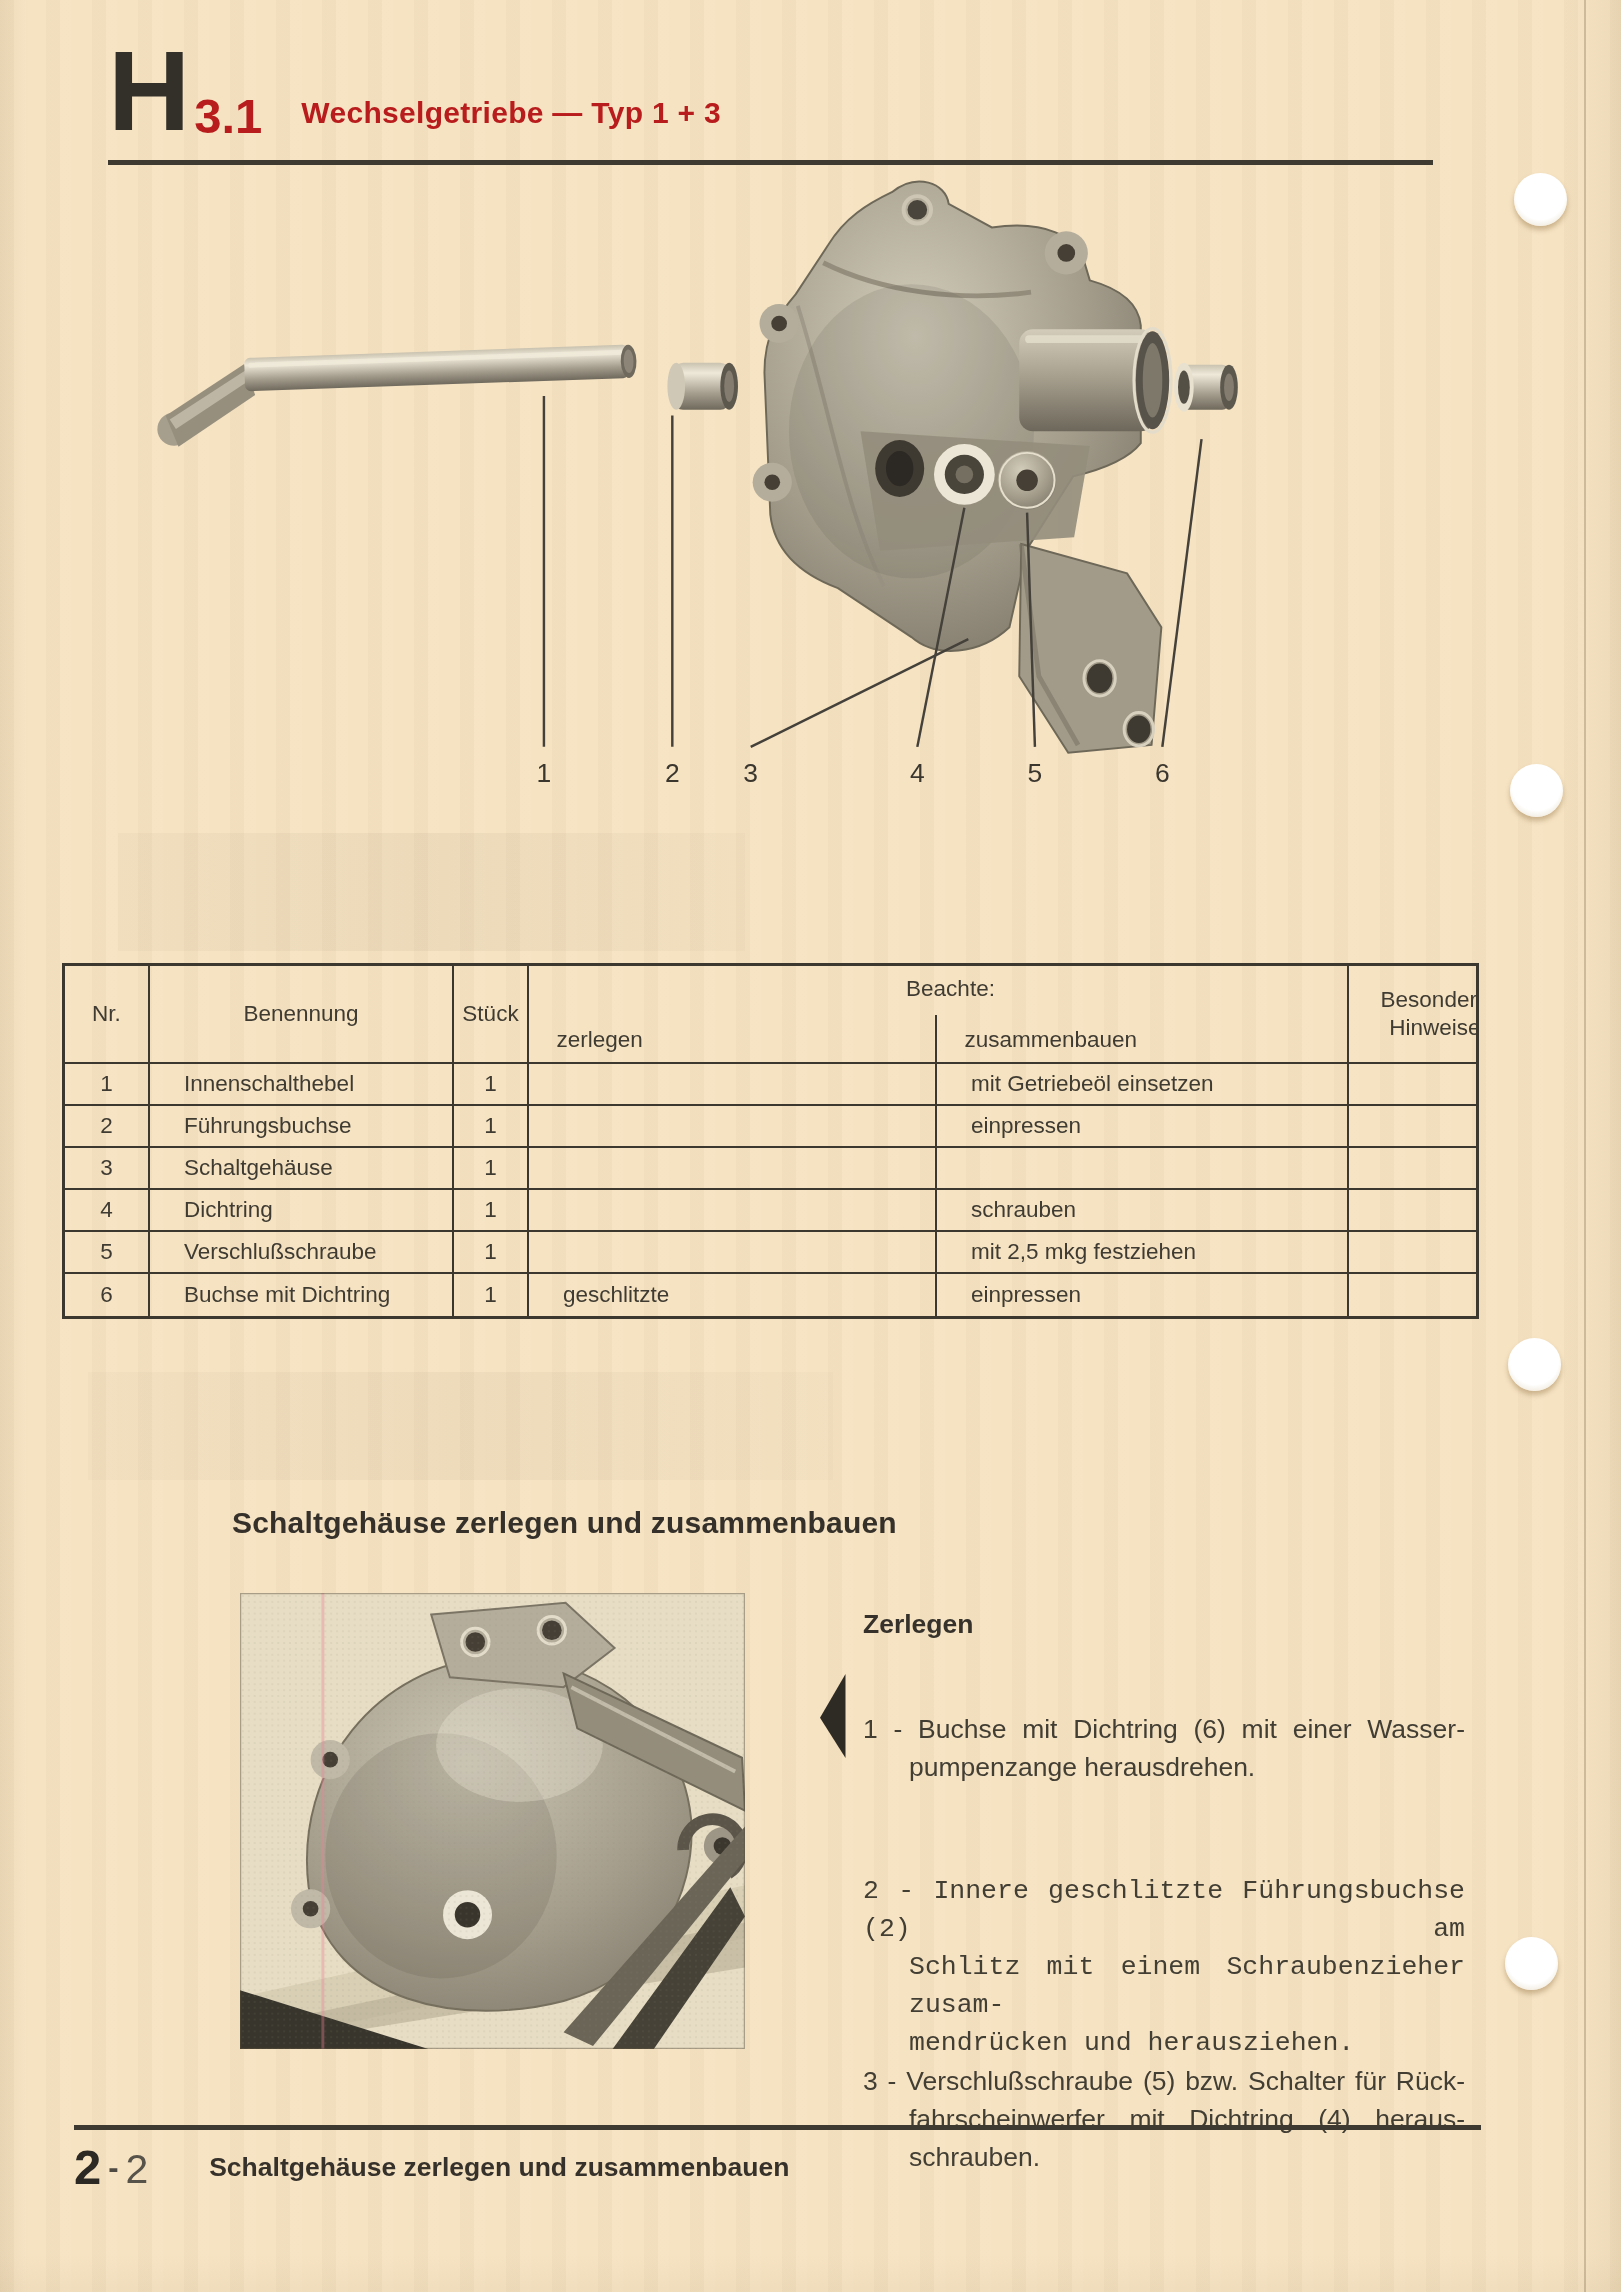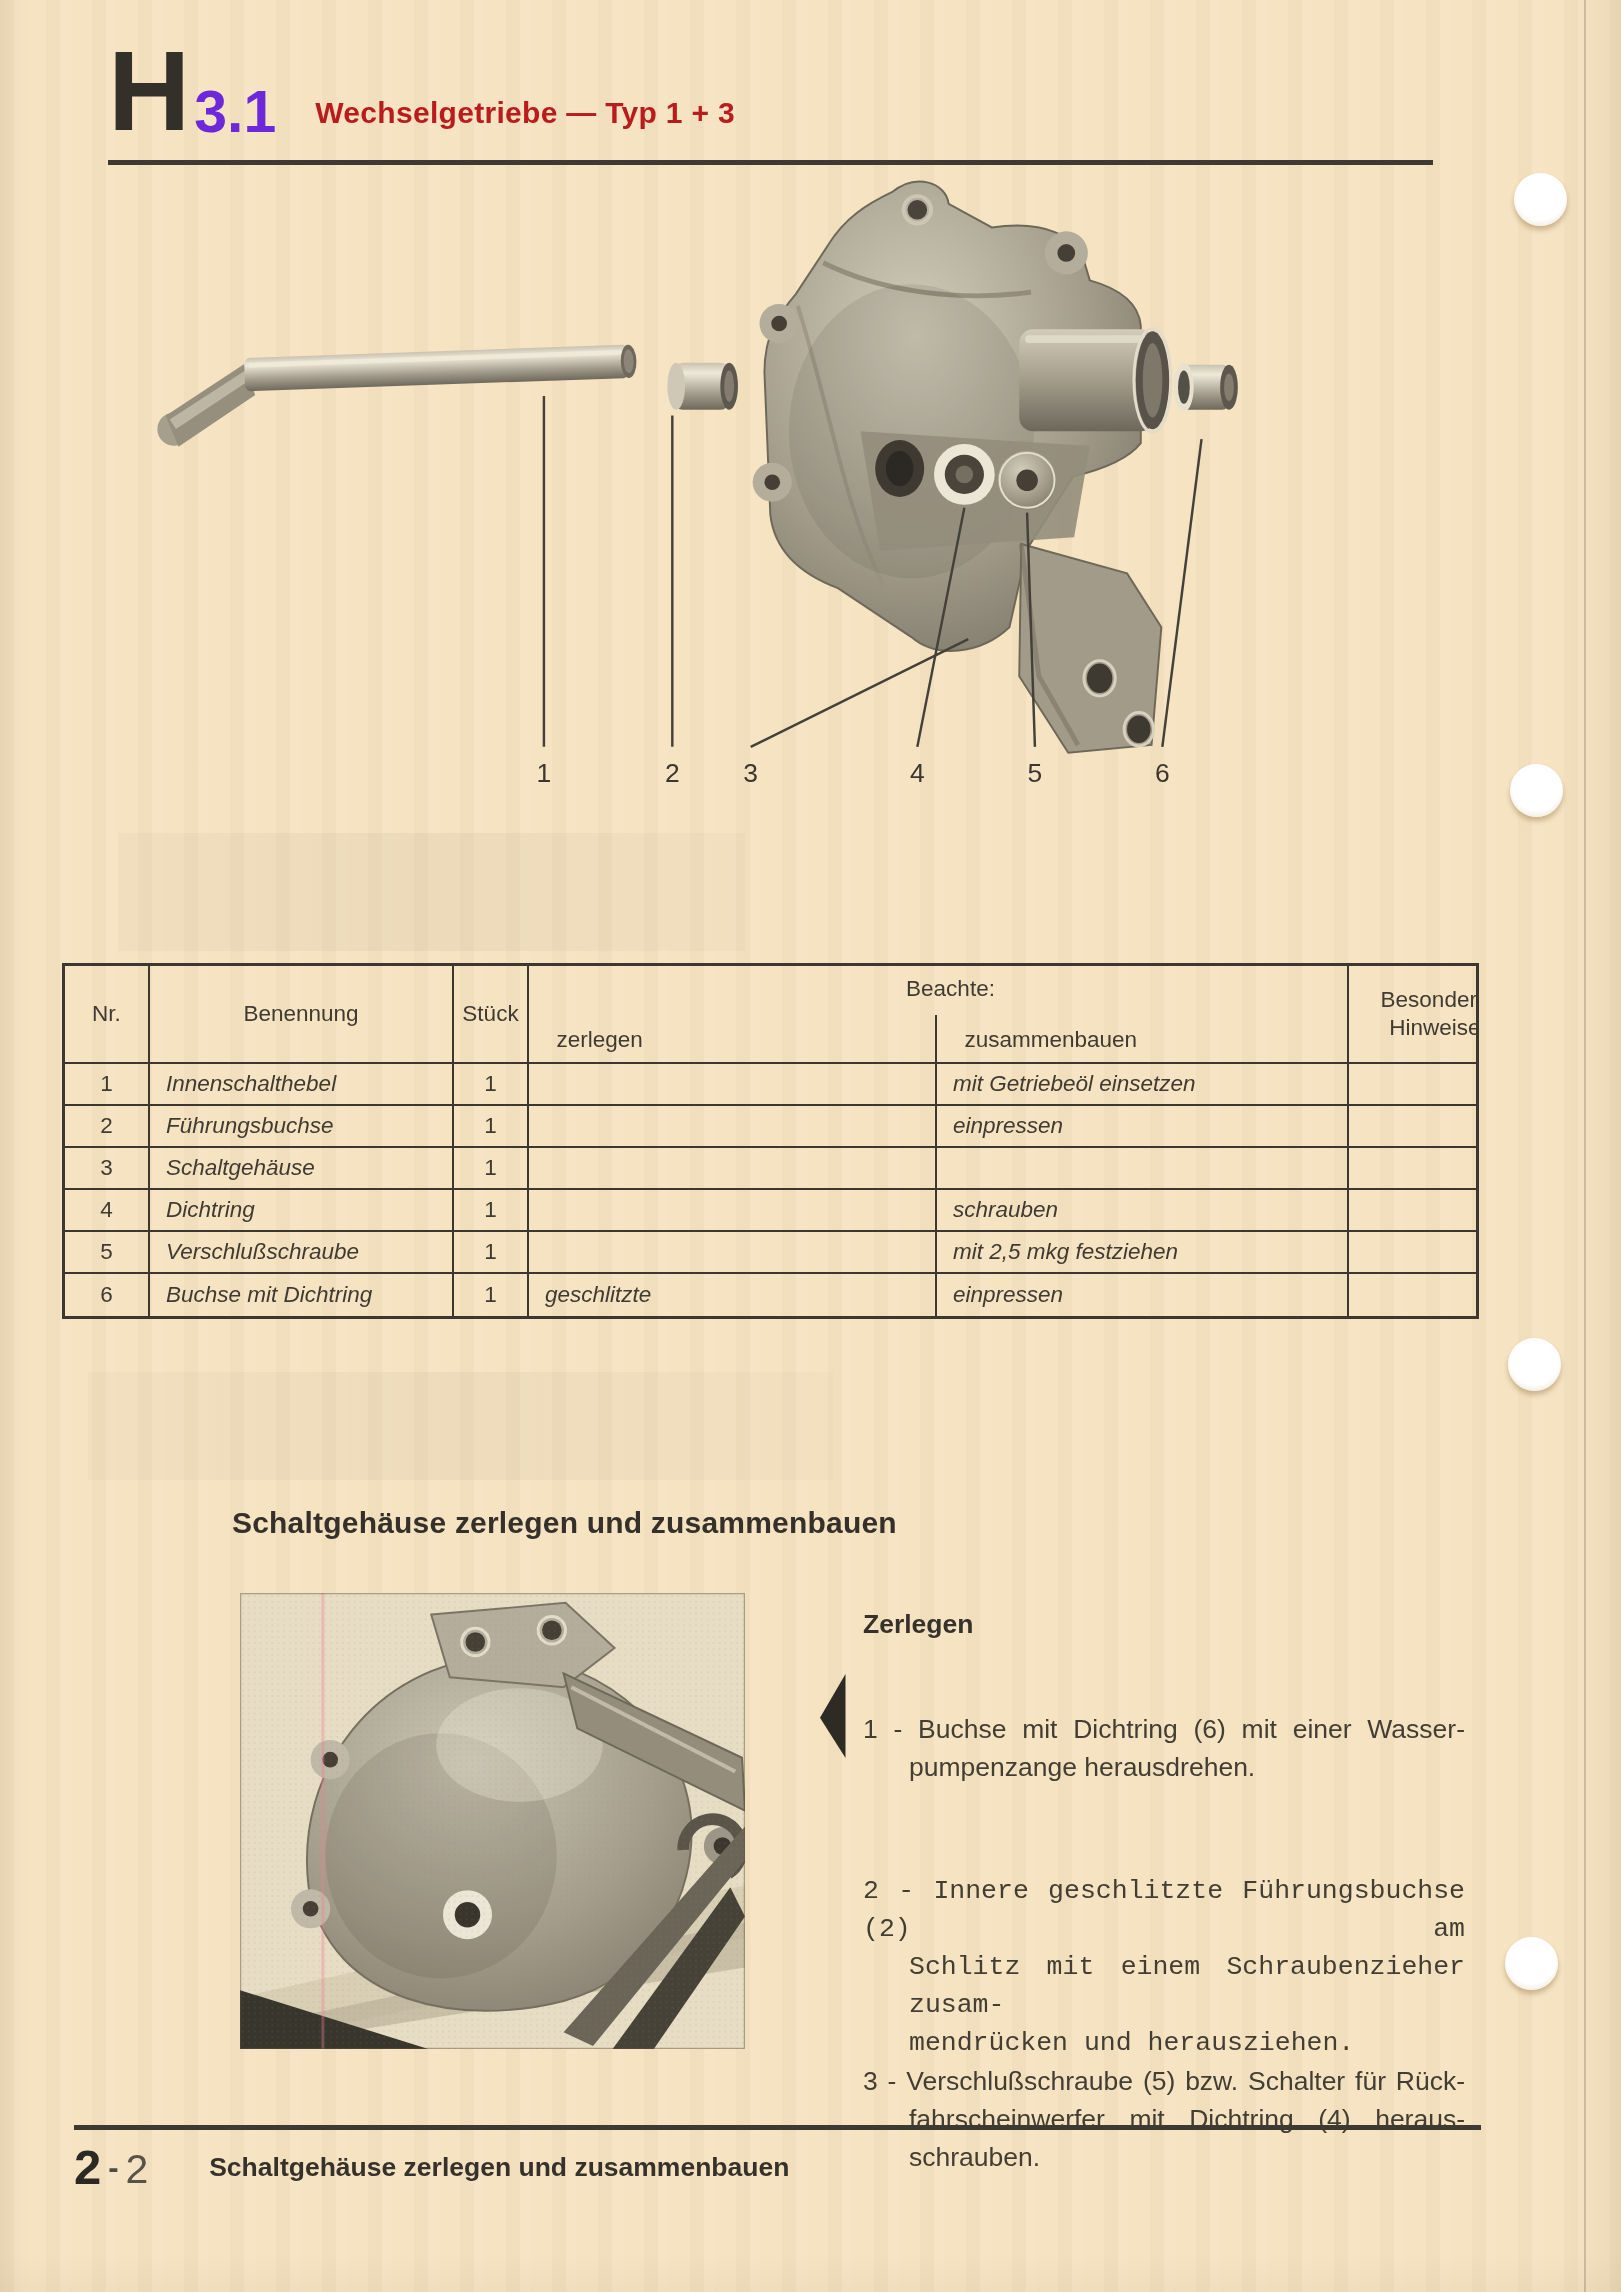--- a/index.html
+++ b/index.html
@@ -15,40 +15,40 @@
       repeating-linear-gradient(90deg, rgba(120,95,55,.035) 0 13.7px, rgba(255,255,255,.03) 13.7px 25.5px, transparent 25.5px 46px),
       linear-gradient(90deg, rgba(120,95,55,.08) 0, transparent 29px),
       linear-gradient(270deg, rgba(200,180,140,.25) 0, rgba(120,95,55,.05) 13.7px, transparent 59px),
       linear-gradient(0deg, rgba(120,95,55,.05) 0, transparent 39px);
   }
   .page-edge-line { position:absolute; top:0; bottom:0; left:1584px; width:2px; background:rgba(120,100,70,.30); }
 
   
   .header { position:absolute; left:108px; top:47px; display:flex; align-items:flex-end; }
   .h-letter { font-size:114px; font-weight:700; line-height:.78; letter-spacing:-3.9px; color:#33302a; }
-  .h-num { font-size:59px; font-weight:700; line-height:.8; margin-left:7.8px; color:#6d28d9; }
+  .h-num { font-size:49px; font-weight:700; line-height:.8; margin-left:7.8px; color:#b91c1c; }
   .h-title { font-size:30px; font-weight:700; margin-left:39px; padding-bottom:5.9px; color:#b91c1c; letter-spacing:0.3px; }
   .header-rule { position:absolute; left:108px; top:160px; width:1325px; height:4.9px; background:#3e3a31; }
 
   
   .fig1 { position:absolute; left:0; top:147px; }
   .fig2 { position:absolute; left:240px; top:1593px; }
 
   
   .ptable {
     position:absolute; left:62px; top:963px;
     display:grid;
     grid-template-columns:85px 304px 75px 408px 412px 127px;
     grid-template-rows:49px 49px repeat(6,42px);
     border:3.9px solid #3c382f;
     font-size:22.5px; color:#3f3b32;
   }
   .c { border-right:2.9px solid #3c382f; border-bottom:2.9px solid #3c382f; display:flex; align-items:center; overflow:hidden; }
   .center { justify-content:center; }
-  .padL { padding-left:16px;font-style:italic; }
+  .padL { padding-left:34px; }
   .h-nr  { grid-column:1; grid-row:1/3; }
   .h-ben { grid-column:2; grid-row:1/3; }
   .h-stk { grid-column:3; grid-row:1/3; }
   .h-bea { grid-column:4/6; grid-row:1; border-bottom:none; align-items:flex-start; justify-content:center; padding-top:9.8px;padding-left:25px; }
   .h-zer { grid-column:4; grid-row:2; align-items:flex-end; padding:0 0 8.8px 27.4px; }
   .h-zus { grid-column:5; grid-row:2; align-items:flex-end; padding:0 0 8.8px 27.4px; }
   .h-hin { grid-column:6; grid-row:1/3; border-right:none; justify-content:center; text-align:center; line-height:28px;padding-left:45px; }
   .b-hin { border-right:none; }
   .row-last { border-bottom:none; }
 

